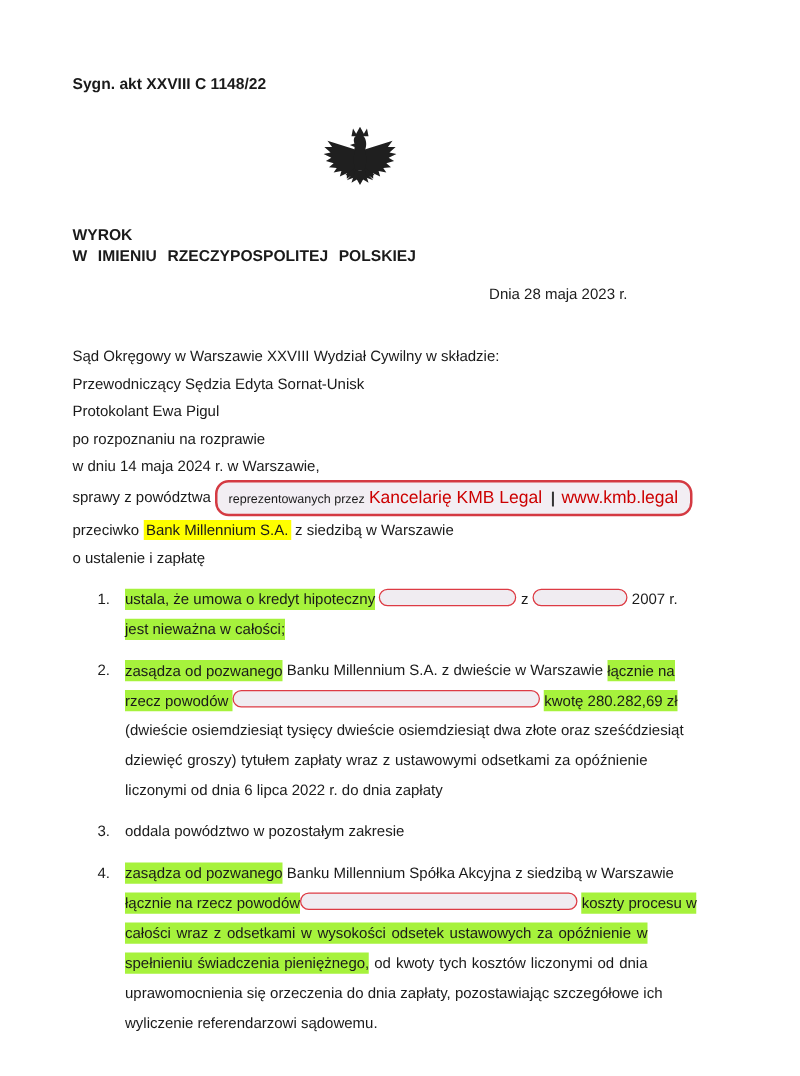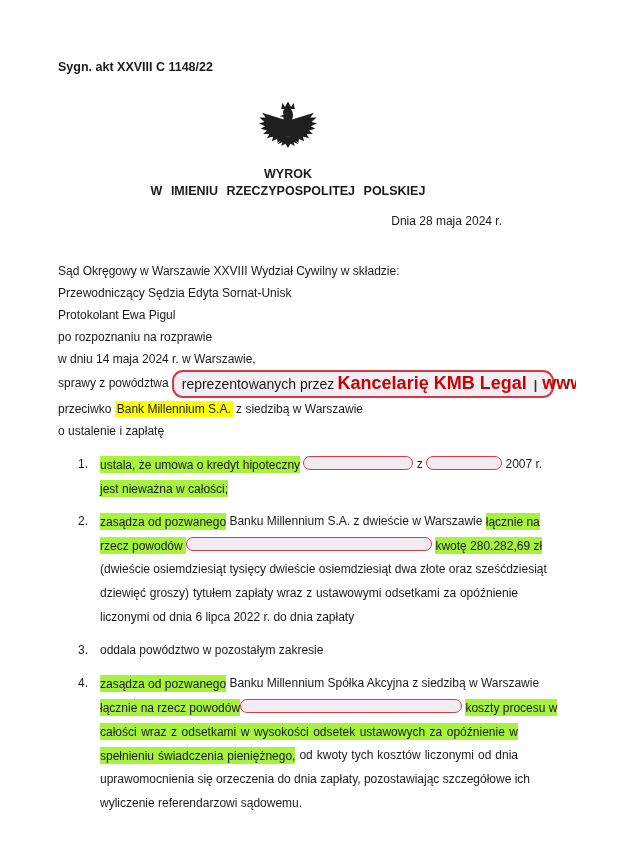--- a/index.html
+++ b/index.html
@@ -12,34 +12,34 @@
   .page{
     width:576px;height:861px;box-sizing:border-box;
     padding:56px 58px 0 58px;overflow:hidden;position:relative;
     background:#fff;color:#1a1a1a;
     font-family:"Liberation Sans","DejaVu Sans",sans-serif;
     font-size:12px;line-height:22px;
   }
   .sygn{font-weight:bold;font-size:12.5px;}
   .emblem{text-align:center;margin-top:18px;height:70px;}
   .emblem svg{display:inline-block;}
-  .title{ text-align:center;font-weight:bold;font-size:12.5px;line-height:17px;}
+  .title{ text-align:left;font-weight:bold;font-size:12.5px;line-height:17px;margin-top:14px;}
   .title-spaced{word-spacing:5px;}
   .date{text-align:right;padding-right:16px;margin-top:10px;}
   .court{margin-top:28px;}
   .cline{line-height:22px;white-space:nowrap;}
   .plaintiff-line{line-height:26px;}
   .kmb-box{
     display:inline-block;box-sizing:border-box;width:382px;
     border:2px solid var(--stamp-border);background:var(--stamp-fill);
     border-radius:11px;padding:3px 8px;margin-left:3px;
     text-align:center;line-height:16px;vertical-align:middle;white-space:nowrap;
   }
-  .kmb-small{font-size:14px;color:#1a1a1a;}
-  .kmb-red{font-size:18px;font-weight:bold;color:var(--brand-red);}
+  .kmb-small{font-size:10px;color:#1a1a1a;}
+  .kmb-red{font-size:14px;font-weight:normal;color:var(--brand-red);}
   .kmb-sep{font-size:12.5px;font-weight:bold;color:#333;margin:0 5px 0 7px;}
   .hl-yellow{background:var(--yellow);padding:1px 2px;}
   .items{margin-top:10px;}
   .item{display:flex;padding-left:20px;margin-bottom:9px;}
   .num{flex:none;width:22px;line-height:24px;}
   .item-body{flex:1;min-width:0;}
   .line{line-height:24px;white-space:nowrap;}
   .just{text-align:justify;text-align-last:justify;}
   .seg-green{background:var(--green);padding:1.5px 0;}
   .seg-plain{background:transparent;}
@@ -77,21 +77,21 @@
         <path d="M44,64 h12 l5,16 -7,-4 -4,7 -4,-7 -7,4 z"></path>
       </g>
     </svg>
   </div>
 
   <div class="title">
     <div>WYROK</div>
     <div class="title-spaced">W IMIENIU RZECZYPOSPOLITEJ POLSKIEJ</div>
   </div>
 
-  <div class="date">Dnia 28 maja 2024 r.</div>
+  <div class="date">Dnia 28 maja 2023 r.</div>
 
   <div class="court">
     <div class="cline">Sąd Okręgowy w Warszawie XXVIII Wydział Cywilny w składzie:</div>
     <div class="cline">Przewodniczący Sędzia Edyta Sornat-Unisk</div>
     <div class="cline">Protokolant Ewa Pigul</div>
     <div class="cline">po rozpoznaniu na rozprawie</div>
     <div class="cline">w dniu 14 maja 2024 r. w Warszawie,</div>
 
     <div class="cline plaintiff-line">
       <span>sprawy z powództwa</span><span class="kmb-box"><span class="kmb-small">reprezentowanych przez</span>

